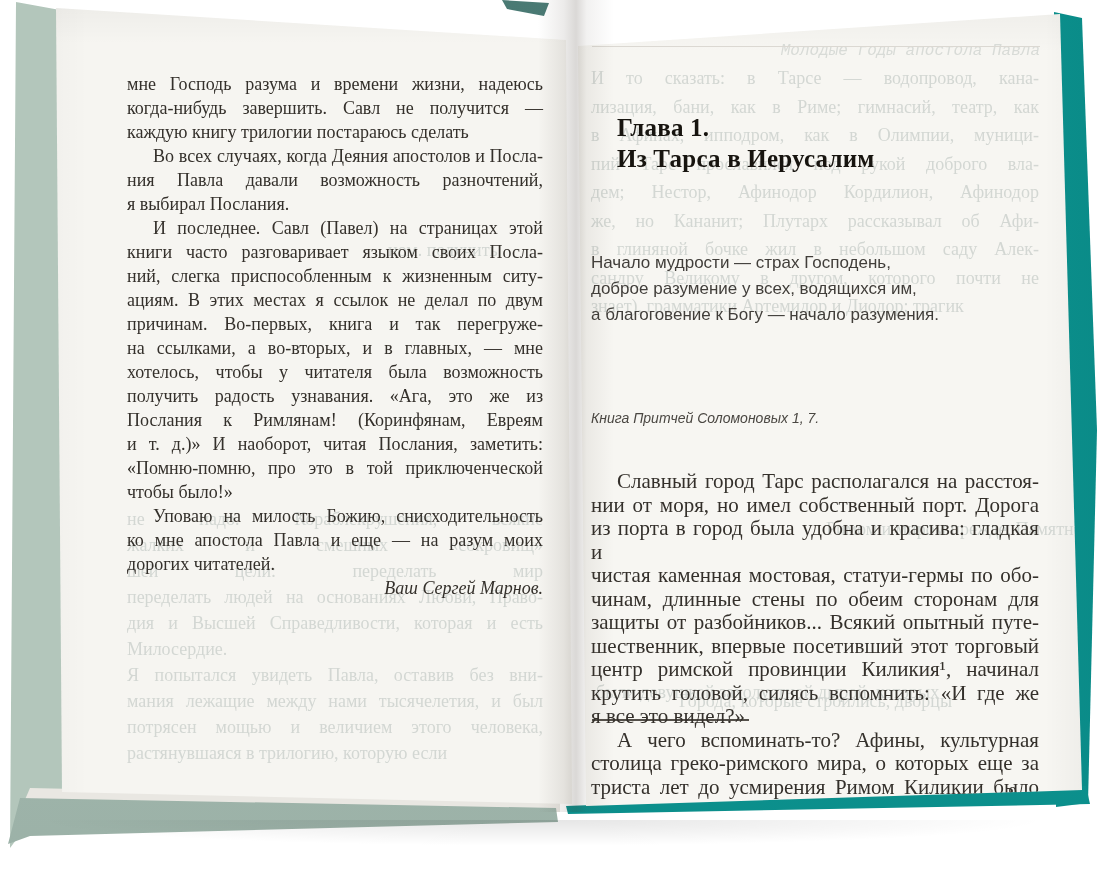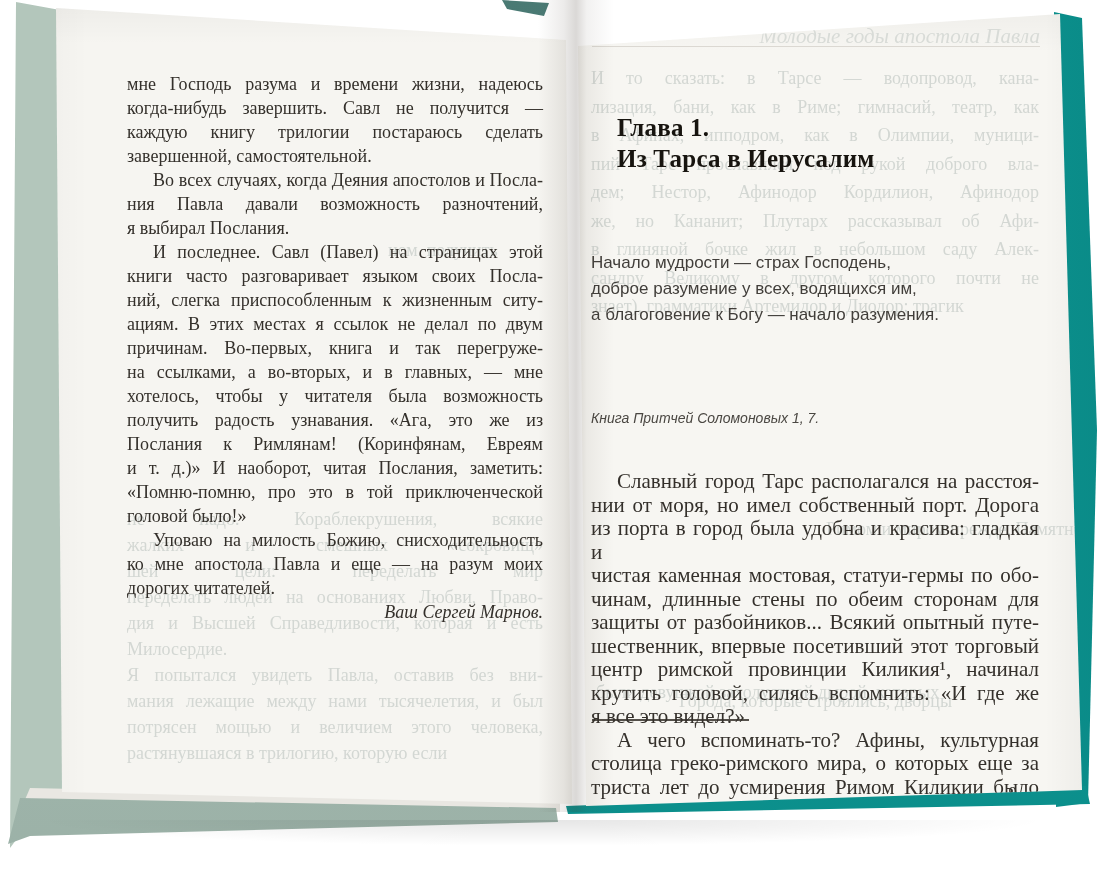--- a/index.html
+++ b/index.html
@@ -76,23 +76,23 @@
   .ghost .line:last-child { text-align-last:left; }
   .rp-ghost-top { position:absolute; left:591px; top:64px; width:448px;
                   font-size:18px; line-height:28.5px; }
   .lp-ghost-bottom { position:absolute; left:127px; top:506px; width:416px;
                   font-size:18px; line-height:26px; }
   .ghost-frag { position:absolute; font-size:18px; white-space:nowrap; }
   .gf-a { left:388px; top:240px; }
   .gf-b { left:826px; top:519px; }
   .gf-c { left:636px; top:691px;margin-left:43px; }
   .gf-d { left:596px; top:682px; }
-  .ghost-header { position:absolute; left:700px; top:24px; width:340px; text-align:right;
-                  font-size:21px; font-style:italic; color:#d8dbd7; filter:blur(0.6px);
-                  font-family:Liberation Serif, serif; }
+  .ghost-header { position:absolute; left:700px; top:42px; width:340px; text-align:right;
+                  font-size:16px; font-style:italic; color:#d8dbd7; filter:blur(0.6px);
+                  font-family:Liberation Mono, monospace; }
   .txt { position:relative; z-index:2; }
 </style>
 </head>
 <body>
 
 <div class="scene">
 
   <div class="layer cover-left"></div>
   <div class="layer fore-edge-left"></div>
   <div class="layer cover-bottom-left"></div>
@@ -115,40 +115,39 @@
         <div class="line">потрясен мощью и величием этого человека,</div>
         <div class="line">растянувшаяся в трилогию, которую если</div>
       </div>
     <div class="ghost-frag ghost serif gf-a">ном. получить</div>
 
     <div class="lp-text serif txt">
       <div class="jpara">
           <div class="line">мне Господь разума и времени жизни, надеюсь</div>
           <div class="line">когда-нибудь завершить. Савл не получится —</div>
           <div class="line">каждую книгу трилогии постараюсь сделать</div>
-          <div class="line">завершенной, самостоятельной.</div>
         </div>
       <div class="jpara indent">
           <div class="line">Во всех случаях, когда Деяния апостолов и Посла-</div>
           <div class="line">ния Павла давали возможность разночтений,</div>
           <div class="line">я выбирал Послания.</div>
         </div>
       <div class="jpara indent">
           <div class="line">И последнее. Савл (Павел) на страницах этой</div>
           <div class="line">книги часто разговаривает языком своих Посла-</div>
           <div class="line">ний, слегка приспособленным к жизненным ситу-</div>
           <div class="line">ациям. В этих местах я ссылок не делал по двум</div>
           <div class="line">причинам. Во-первых, книга и так перегруже-</div>
           <div class="line">на ссылками, а во-вторых, и в главных, — мне</div>
           <div class="line">хотелось, чтобы у читателя была возможность</div>
           <div class="line">получить радость узнавания. «Ага, это же из</div>
           <div class="line">Послания к Римлянам! (Коринфянам, Евреям</div>
           <div class="line">и т. д.)» И наоборот, читая Послания, заметить:</div>
           <div class="line">«Помню-помню, про это в той приключенческой</div>
-          <div class="line">головой было!»</div>
+          <div class="line">чтобы было!»</div>
         </div>
       <div class="jpara indent">
           <div class="line">Уповаю на милость Божию, снисходительность</div>
           <div class="line">ко мне апостола Павла и еще — на разум моих</div>
           <div class="line">дорогих читателей.</div>
         </div>
       <div class="signature">Ваш Сергей Марнов.</div>
     </div>
   </div>
 

